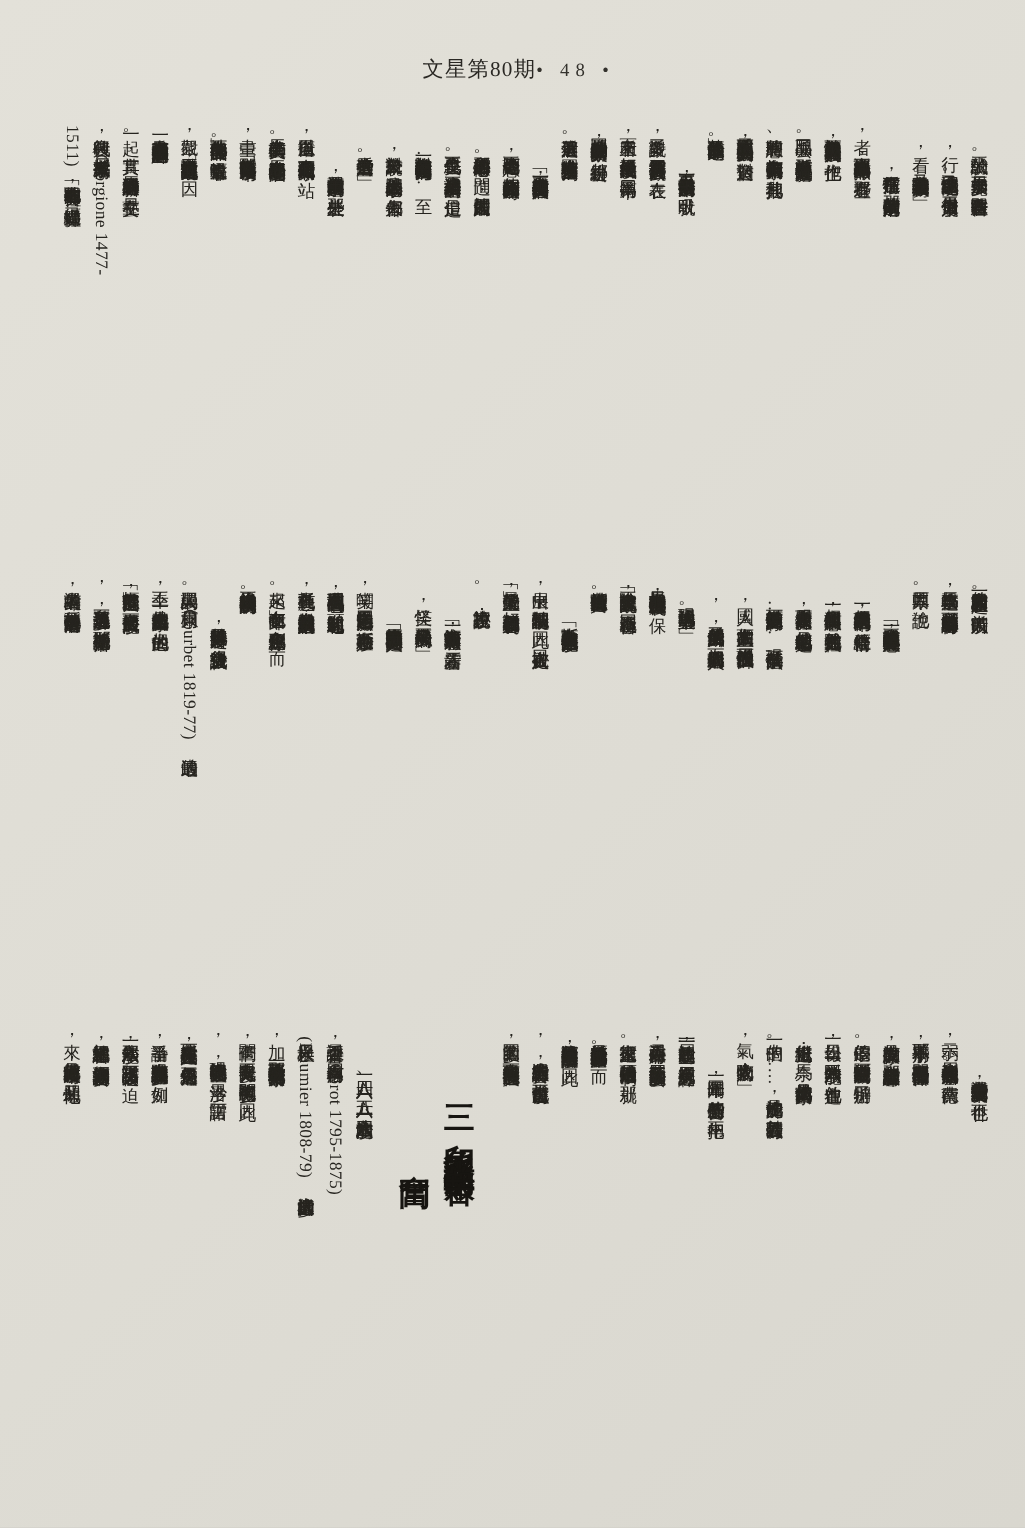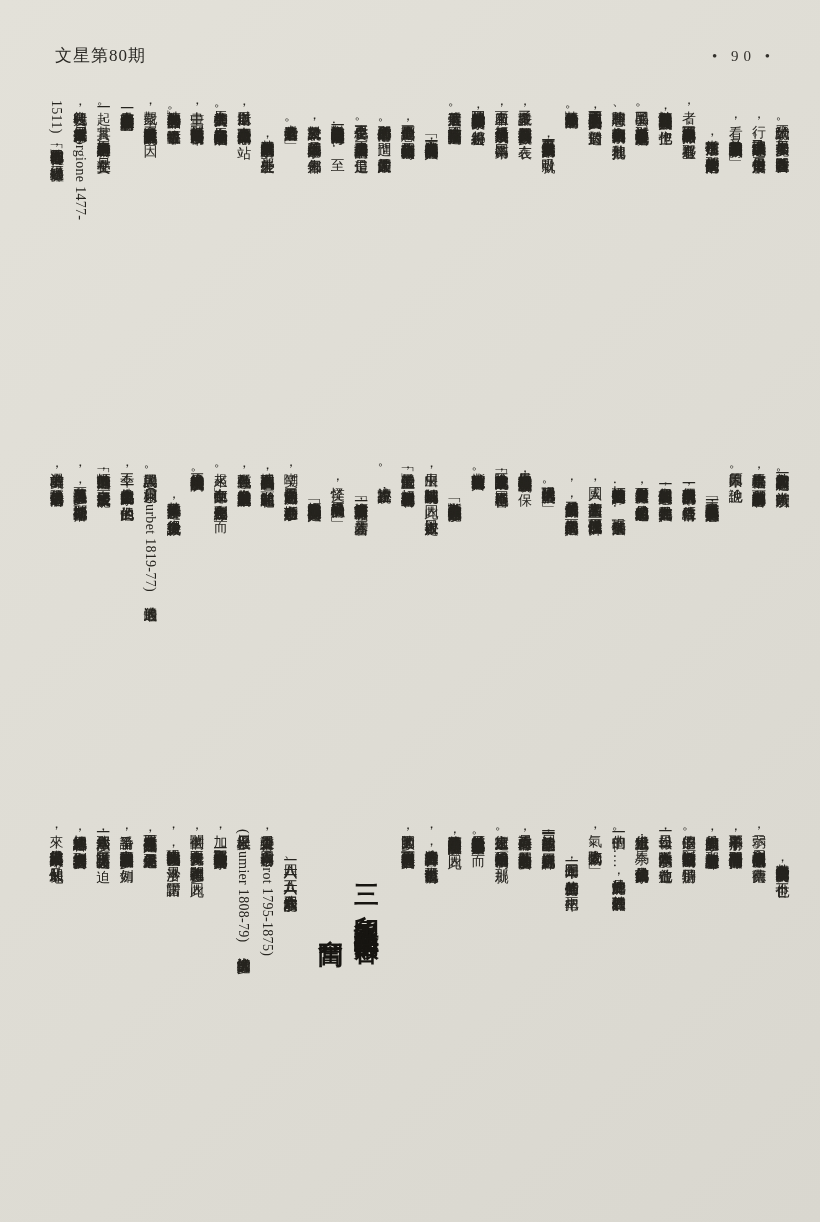--- a/index.html
+++ b/index.html
@@ -10,21 +10,21 @@
   }
   .page{
     position:absolute;inset:0;
     background:linear-gradient(135deg,#e3e1d9 0%,#dedcd4 55%,#d9d7cf 100%);
     color:#24221e;
     overflow:hidden;
   }
   
   .header{
     position:absolute;top:44px;left:55px;right:45px;
-    display:flex;justify-content:space-between;align-items:baseline;
+    display:flex;justify-content:center;align-items:baseline;
     font-size:17px;letter-spacing:1px;color:#2a2824;
   }
   .pageno{font-size:15px;letter-spacing:5px;color:#33312c;}
   
   .band{
     position:absolute;left:42px;width:752px;height:358px;
     writing-mode:vertical-rl;text-orientation:mixed;
     font-size:14px;line-height:23.4px;letter-spacing:0.3px;
     color:#26241f;
   }
@@ -43,21 +43,21 @@
   }
   .h-col2{padding-top:96px;}
 </style>
 </head>
 <body>
 
 <div class="page">
 
   <div class="header">
     <span>文星第80期</span>
-    <span class="pageno">• 90 •</span>
+    <span class="pageno">• 48 •</span>
   </div>
 
   <section class="band" id="band-top">
       <div class="col ind1">公平的試驗。如果不參加展覽，即意味着宣告自己不</div>
       <div class="col ind1">行，承認自己懦弱或缺乏才能。但再從另一個角度來</div>
       <div class="col ind1">看，又意味着爲評審委員們增添威勢。」</div>
       <div class="col ind2">當然在這種情形下，那些確信學院原則的落選</div>
       <div class="col ind0">者，自認够不上水準而自動將作品撤回，還有那些</div>
       <div class="col ind0">怕參加落選展而引起評選委員們報復的人，也把作</div>
       <div class="col ind0">品取了回去。祇有那羣努力在學院派之外找尋新道</div>

